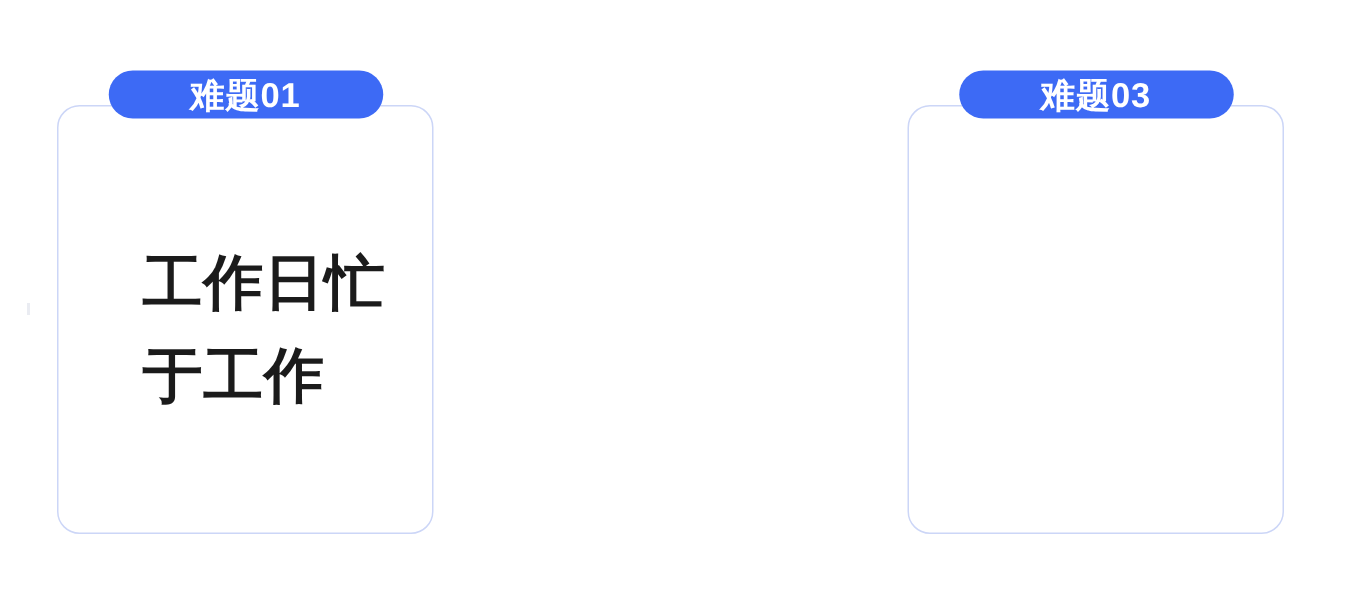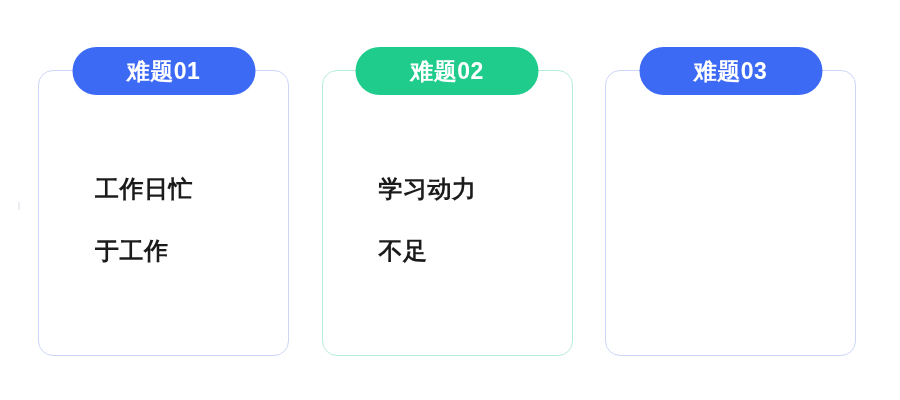--- a/index.html
+++ b/index.html
@@ -58,37 +58,37 @@
   }
 
   .card.tone-green {
     border-color: #b7ecd6;
   }
 
   .card-text {
     padding-left: 56px;
     padding-right: 14px;
     color: #1b1b1b;
-    font-size: 24px;
+    font-size: 40px;
     font-weight: bold;
     line-height: 62px;
     letter-spacing: 0.5px;
     margin-top: 14px;
     white-space: pre-line;
   }
 
   
   .badge {
     position: absolute;
     top: -24px;
     left: 50%;
     transform: translateX(-50%);
     box-sizing: border-box;
     width: 183px;
-    height: 48px;
+    height: 32px;
     border-radius: 24px;
     display: flex;
     align-items: center;
     justify-content: center;
     color: #ffffff;
     font-size: 23px;
     font-weight: bold;
     letter-spacing: 0.5px;
     white-space: nowrap;
   }
@@ -104,24 +104,19 @@
   <div class="speck"></div>
 
   <div class="cards-row">
 
     <div class="card tone-blue">
       <div class="badge blue">难题01</div>
       <div class="card-text">工作日忙
 于工作</div>
     </div>
 
-    <div class="card tone-green">
-      <div class="badge green">难题02</div>
-      <div class="card-text">学习动力
-不足</div>
-    </div>
 
     <div class="card tone-blue">
       <div class="badge blue">难题03</div>
     </div>
 
   </div>
 </div>
 
 </body></html>

